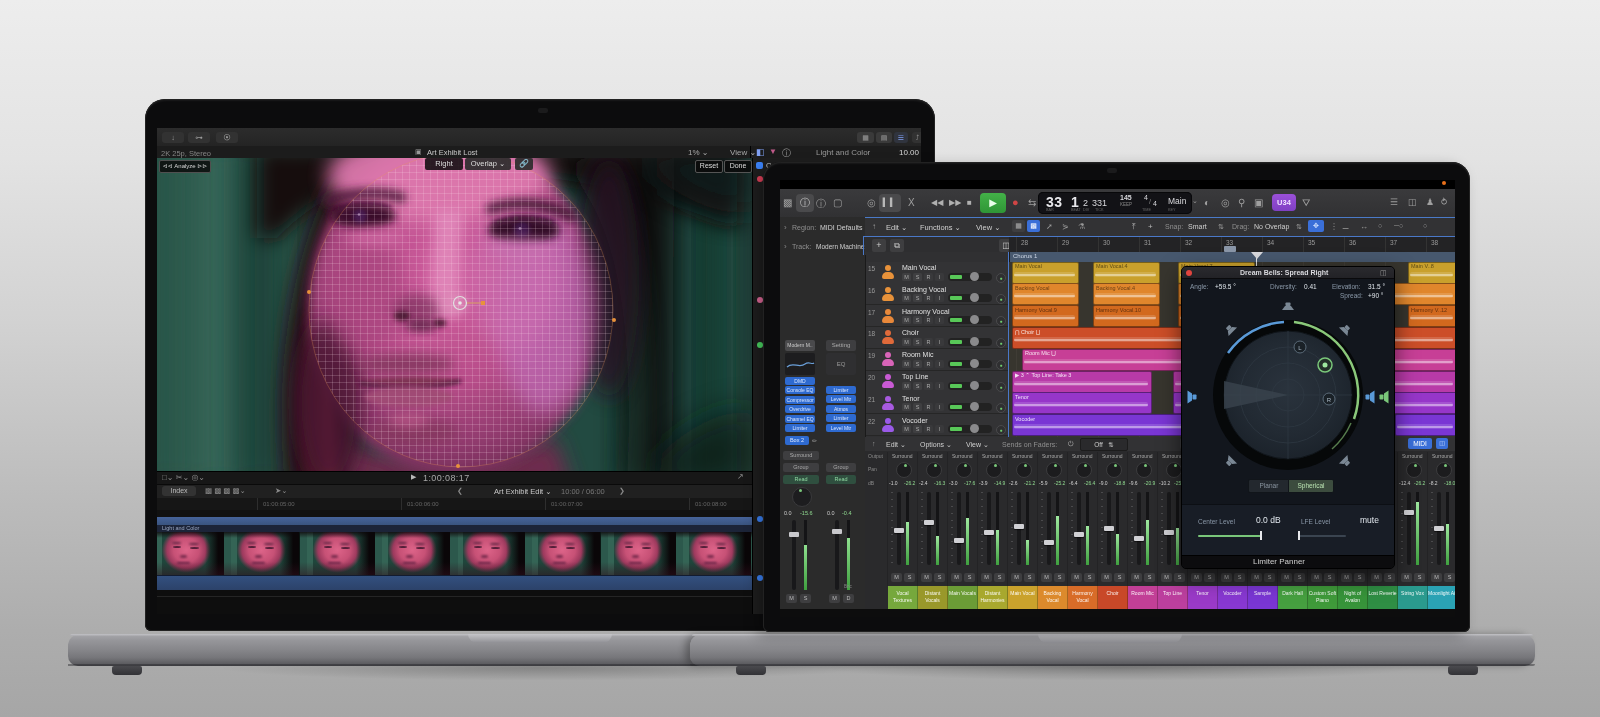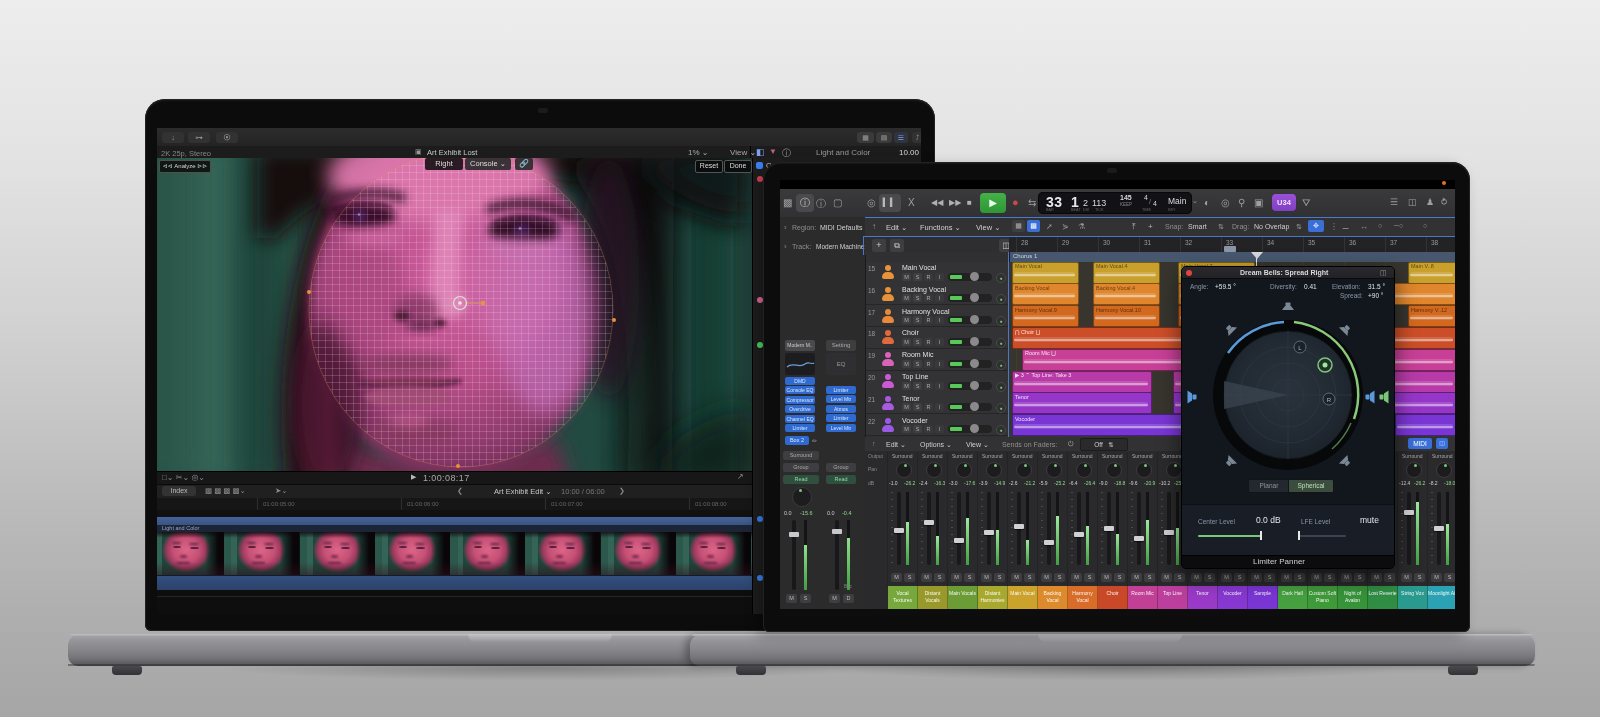--- a/index.html
+++ b/index.html
@@ -136,21 +136,21 @@
       <circle cx="457" cy="162" r="2" fill="#e8923a"></circle>
       <circle cx="303" cy="-4" r="2" fill="#e8923a"></circle>
       <circle cx="301" cy="308" r="2" fill="#e8923a"></circle>
       <circle cx="303" cy="145" r="6.5" fill="none" stroke="#e0e0e0" stroke-width="1.2"></circle>
       <circle cx="303" cy="145" r="1.8" fill="#e8e8e8"></circle>
       <path d="M310,145 L324,145" stroke="#d8a060" stroke-width="1"></path>
       <rect x="324" y="143" width="4" height="4" fill="#e8923a"></rect>
     </svg>
     <div class="ab" style="left:2px;top:32px;width:50px;height:11px;background:rgba(10,10,10,0.85);border:1px solid #505050;border-radius:2px;color:#d8d8d8;font-size:6px;text-align:center;line-height:10px;white-space:nowrap;">⊲⊲&nbsp;Analyze&nbsp;⊳⊳</div>
 <div class="ab" style="left:268px;top:30px;width:38px;height:12px;background:rgba(10,10,10,0.85);border-radius:2px;color:#ddd;font-size:7.5px;text-align:center;line-height:12px;">Right</div>
-<div class="ab" style="left:308px;top:30px;width:46px;height:12px;background:rgba(45,45,45,0.92);border-radius:2px;color:#ddd;font-size:7.5px;text-align:center;line-height:12px;">Console ⌄</div>
+<div class="ab" style="left:308px;top:30px;width:46px;height:12px;background:rgba(45,45,45,0.92);border-radius:2px;color:#ddd;font-size:7.5px;text-align:center;line-height:12px;">Overlap ⌄</div>
 <div class="ab" style="left:358px;top:30px;width:18px;height:12px;background:rgba(45,45,45,0.92);border-radius:2px;color:#bbb;font-size:8px;text-align:center;line-height:12px;">🔗</div>
 <div class="ab" style="left:538px;top:32px;width:26px;height:11px;background:rgba(10,10,10,0.85);border:1px solid #555;border-radius:2px;color:#ddd;font-size:7px;text-align:center;line-height:10px;">Reset</div>
 <div class="ab" style="left:567px;top:32px;width:26px;height:11px;background:rgba(10,10,10,0.85);border:1px solid #555;border-radius:2px;color:#ddd;font-size:7px;text-align:center;line-height:10px;">Done</div>
 <div class="ab" style="left:0px;top:343px;width:595px;height:13px;background:#171717;border-top:1px solid #000;"></div>
 <div class="t" style="left:5px;top:345px;font-size:8px;color:#8a8a8a;">□⌄ ✂⌄ ◎⌄</div>
 <div class="t" style="left:254px;top:345px;font-size:7px;color:#b8b8b8;">▶</div>
 <div class="t" style="left:266px;top:344.5px;font-size:9px;color:#a8a8a8;letter-spacing:0.4px;">1:00:08:17</div>
 <div class="t" style="left:580px;top:344px;font-size:8px;color:#8a8a8a;">↗</div>
 <div class="ab" style="left:0px;top:356px;width:595px;height:14px;background:#202020;border-top:1px solid #0a0a0a;border-bottom:1px solid #0a0a0a;"></div>
 <div class="ab" style="left:5px;top:358px;width:34px;height:10px;background:#333;border-radius:3px;color:#bbb;font-size:7px;text-align:center;line-height:10px;">Index</div>
@@ -301,21 +301,21 @@
 <div class="t" style="left:151px;top:18px;font-size:8px;color:#b0b0b0;">◀◀</div>
 <div class="t" style="left:169px;top:18px;font-size:8px;color:#b0b0b0;">▶▶</div>
 <div class="t" style="left:187px;top:18px;font-size:8px;color:#b0b0b0;">■</div>
 <div class="ab" style="left:200px;top:13px;width:26px;height:20px;background:linear-gradient(180deg,#43b148,#2f9636);border-radius:4px;color:#eaffea;font-size:10px;text-align:center;line-height:20px;">▶</div>
 <div class="t" style="left:232px;top:16px;font-size:11px;color:#d04545;">●</div>
 <div class="t" style="left:248px;top:17px;font-size:10px;color:#9f9f9f;">⇆</div>
 <div class="ab" style="left:258px;top:12px;width:154px;height:22px;background:#121216;border-radius:5px;box-shadow:inset 0 0 0 1px #08080a;"></div>
 <div class="t" style="left:266px;top:13.5px;font-size:14px;color:#e8e8ec;font-weight:bold;letter-spacing:0.5px;">33</div>
 <div class="t" style="left:291px;top:13.5px;font-size:14px;color:#e8e8ec;font-weight:bold;">1</div>
 <div class="t" style="left:303px;top:18px;font-size:9px;color:#d8d8dc;">2</div>
-<div class="t" style="left:312px;top:18px;font-size:9px;color:#d8d8dc;">113</div>
+<div class="t" style="left:312px;top:18px;font-size:9px;color:#d8d8dc;">331</div>
 <div class="t" style="left:340px;top:14px;font-size:7px;color:#d8d8dc;font-weight:bold;">145</div>
 <div class="t" style="left:340px;top:21.5px;font-size:4.5px;color:#888;">KEEP</div>
 <div class="t" style="left:364px;top:14px;font-size:7px;color:#d8d8dc;">4</div>
 <div class="t" style="left:369px;top:18px;font-size:7px;color:#888;">/</div>
 <div class="t" style="left:373px;top:20px;font-size:7px;color:#d8d8dc;">4</div>
 <div class="t" style="left:388px;top:16px;font-size:8.5px;color:#d8d8dc;">Main</div>
 <div class="t" style="left:412px;top:17px;font-size:7px;color:#999;">⌄</div>
 <div class="t" style="left:266px;top:28px;font-size:3.8px;color:#666;">BAR</div>
 <div class="t" style="left:291px;top:28px;font-size:3.8px;color:#666;">BEAT</div>
 <div class="t" style="left:303px;top:28px;font-size:3.8px;color:#666;">DIV</div>

